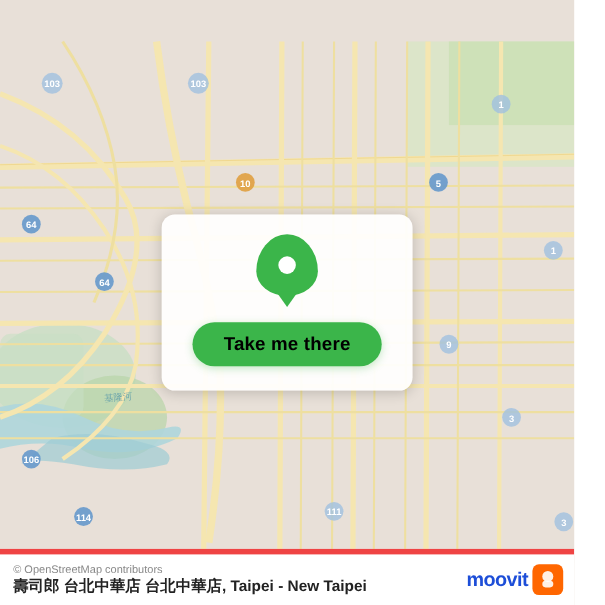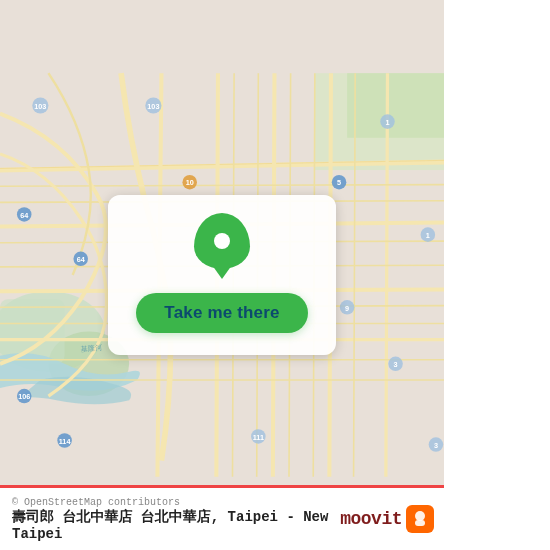--- a/index.html
+++ b/index.html
@@ -1,19 +1,19 @@
 <!DOCTYPE html>
 <html><head>
   <meta charset="utf-8">
   <style>
     * { margin: 0; padding: 0; box-sizing: border-box; }
     body { width: 550px; height: 550px; overflow: hidden; font-family: Arial, sans-serif; }
 
     #map-container {
-      width: 444px;
+      width: 522px;
       height: 550px;
       position: relative;
       background-color: #e8e0d8;
       overflow: hidden;
     }
 
     
     #map-svg {
       width: 100%;
       height: 100%;
@@ -66,44 +66,43 @@
 
     #pin-dot {
       width: 16px;
       height: 16px;
       background: white;
       border-radius: 50%;
     }
 
     #take-me-there-btn {
       background: #3bb54a;
-      color: #0c4a6e;
+      color: #000000;
       border: none;
       border-radius: 24px;
       padding: 10px 28px;
       font-size: 17px;
       font-weight: 600;
       cursor: pointer;
       margin-top: 14px;
       letter-spacing: 0.01em;
       box-shadow: 0 2px 8px rgba(59,181,74,0.3);
     }
 
     
     #bottom-bar {
       position: absolute;
       bottom: 0; left: 0; right: 0;
       background: white;
       padding: 8px 10px 8px 12px;
       display: flex;
       align-items: center;
       justify-content: space-between;
-      border-top: 3px solid #ef4444;
+      border-top: 5px solid #ef4444;
       min-height: 48px;
-      font-family: Liberation Mono, monospace;
     }
 
     #bottom-info {
       display: flex;
       flex-direction: column;
     }
 
     #place-name {
       font-size: 14px;
       font-weight: 700;
@@ -118,21 +117,21 @@
 
     #moovit-logo {
       display: flex;
       align-items: center;
       gap: 4px;
     }
 
     #moovit-text {
       font-size: 18px;
       font-weight: 800;
-      color: #7f1d1d;
+      color: #1d4ed8;
       letter-spacing: -0.5px;
     }
 
     #moovit-icon {
       width: 28px;
       height: 28px;
       background: #ff6600;
       border-radius: 6px;
       display: flex;
       align-items: center;

